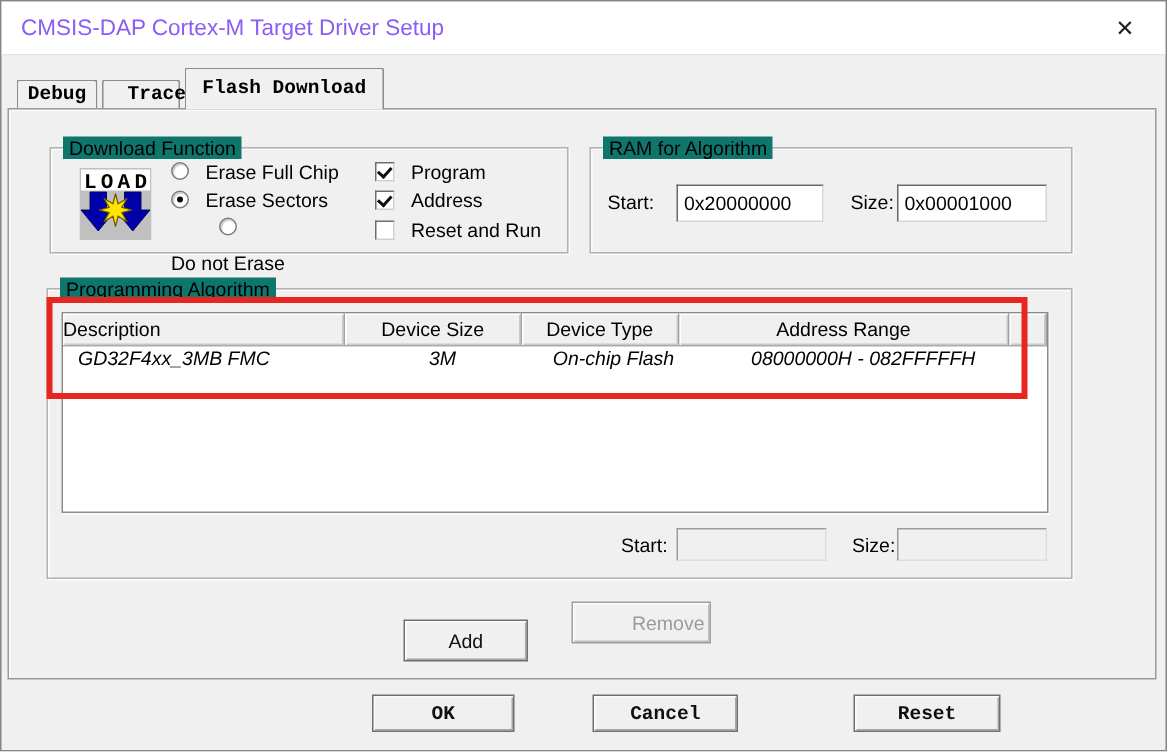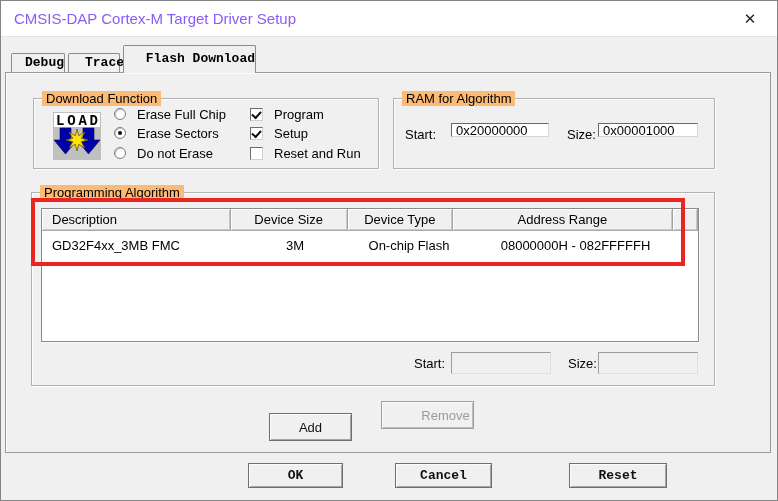--- a/index.html
+++ b/index.html
@@ -9,59 +9,59 @@
     background:#f0f0f0; border:1px solid #848484; overflow:hidden;
     font-family:"Liberation Sans", sans-serif; font-size:13px; color:#000;
   }
   
   .titlebar { position:absolute; left:0; top:0; width:100%; height:36px; background:#ffffff; border-bottom:1px solid #e3e3e3; }
   .title { position:absolute; left:13px; top:0; line-height:36px; font-size:15px; color:#8b5cf6; }
   .close-btn { position:absolute; right:6px; top:0; width:42px; height:36px; display:flex; align-items:center; justify-content:center; font-size:15px; color:#222; }
   
   .tab {
     position:absolute; background:#f0f0f0; border:1px solid #8c8c8c; border-bottom:none;
-    border-radius:2px 2px 0 0; text-align:right;
+    border-radius:2px 2px 0 0; text-align:center;
     font-family:"Liberation Mono", monospace; font-weight:bold; font-size:13px;
   }
   .tab-debug { left:10px; top:52px; width:54px; height:19px; line-height:18px; }
   .tab-trace { left:67px; top:52px; width:52px; height:19px; line-height:18px;padding-left:16px; }
   .tab-flash { left:122px; top:44px; width:133px; height:28px; line-height:26px; z-index:3; }
   .tabpage {
     position:absolute; left:4px; top:71px; width:766px; height:381px;
     border:1px solid #9a9a9a; box-shadow:inset 1px 1px 0 #fcfcfc;
   }
   
   .groupbox { position:absolute; border:1px solid #b2b2b2; box-shadow:1px 1px 0 #fdfdfd, inset 1px 1px 0 #fdfdfd; }
-  .grouplabel { position:absolute; top:-8px; left:8px; background:#fdba74; padding:0 4px; line-height:15px; white-space:nowrap; }
+  .grouplabel { position:absolute; top:-8px; left:8px; background:#0f766e; padding:0 4px; line-height:15px; white-space:nowrap; }
   .group-download { left:32px; top:97px; width:346px; height:71px; }
   .group-ram { left:392px; top:97px; width:322px; height:71px; }
   .group-prog { left:30px; top:191px; width:684px; height:194px; }
   
   .load-icon { position:absolute; left:52px; top:111px; width:48px; height:48px; }
   
   .ctl-row { position:absolute; height:16px; display:flex; align-items:center; gap:11px; white-space:nowrap; }
   .radio { width:12px; height:12px; border-radius:50%; background:#fff; border:1px solid #7b7b7b; box-shadow:inset 1px 1px 1px rgba(0,0,0,.22); position:relative; flex:0 0 auto; }
   .radio.on::after { content:""; position:absolute; left:3px; top:3px; width:4px; height:4px; border-radius:50%; background:#0c0c0c; }
   .checkbox { width:13px; height:13px; background:#fff; border:1px solid; border-color:#6d6d6d #cfcfcf #cfcfcf #6d6d6d; position:relative; flex:0 0 auto; }
   .checkbox.on::after { content:""; position:absolute; left:1px; top:2px; width:7px; height:4px; border-left:2px solid #0d0d0d; border-bottom:2px solid #0d0d0d; transform:rotate(-48deg); }
   
   .flabel { position:absolute; line-height:16px; white-space:nowrap; }
   .textbox {
-    position:absolute; height:14px; background:#fff; color:#000;
+    position:absolute; height:25px; background:#fff; color:#000;
     border:1px solid; border-color:#686868 #d6d6d6 #d6d6d6 #686868;
     padding:2px 4px; font-family:"Liberation Sans", sans-serif; font-size:13px;
   }
   .textbox:disabled { background:#f0f0f0; color:#8a8a8a; border-color:#9c9c9c #dedede #dedede #9c9c9c; }
   
   .listview { position:absolute; left:40px; top:207px; width:658px; height:134px; background:#fff; border:1px solid #8a8a8a; box-shadow:1px 1px 0 #fafafa; }
   .thead { display:flex; height:22px; border-bottom:1px solid #ababab; }
   .th { background:#f0f0f0; border-right:1px solid #a2a2a2; box-shadow:inset 1px 1px 0 #fff, inset -1px -1px 0 #c9c9c9; display:flex; align-items:center; justify-content:center; white-space:nowrap; }
   .col-desc { width:193px; } .col-size { width:120px; } .col-type { width:108px; } .col-range { width:225px; } .col-stub { width:26px; }
-  .th.col-desc { justify-content:flex-start; padding-left:10px; }
-  .trow { display:flex; height:22px; align-items:flex-end; }
+  .th.col-desc { justify-content:flex-start; padding-left:0; }
+  .trow { display:flex; height:22px; align-items:flex-start;font-style:italic; }
   .td { display:flex; justify-content:center; white-space:nowrap; }
   .td.col-desc { justify-content:flex-start; padding-left:10px; }
   
   .red-box { position:absolute; left:30px; top:197px; width:654px; height:68px; border:4px solid #e8251f; pointer-events:none; z-index:6; }
   
   .btn {
     position:absolute; background:#f0f0f0; border:1px solid #6f6f6f;
     box-shadow:inset 1px 1px 0 #fcfcfc, inset -1px -1px 0 #a6a6a6;
     display:flex; align-items:center; justify-content:center; font-size:13px; color:#101010;
   }
@@ -104,32 +104,32 @@
   </svg>
 
   <div class="ctl-row" style="left:113px; top:105px;">
     <span class="radio"></span>
     <span>Erase Full Chip</span>
   </div>
   <div class="ctl-row" style="left:113px; top:124px;">
     <span class="radio on"></span>
     <span>Erase Sectors</span>
   </div>
-  <div class="ctl-row" style="left:113px; top:144px;">
+  <div class="ctl-row" style="left:113px; top:144px;flex-direction:column;">
     <span class="radio"></span>
     <span>Do not Erase</span>
   </div>
 
   <div class="ctl-row" style="left:249px; top:105px;">
     <span class="checkbox on"></span>
     <span>Program</span>
   </div>
   <div class="ctl-row" style="left:249px; top:124px;">
     <span class="checkbox on"></span>
-    <span>Setup</span>
+    <span>Address</span>
   </div>
   <div class="ctl-row" style="left:249px; top:144px;">
     <span class="checkbox"></span>
     <span>Reset and Run</span>
   </div>
 
   <div class="groupbox group-ram">
     <span class="grouplabel">RAM for Algorithm</span>
   </div>
   <span class="flabel" style="left:404px; top:126px;">Start:</span>

